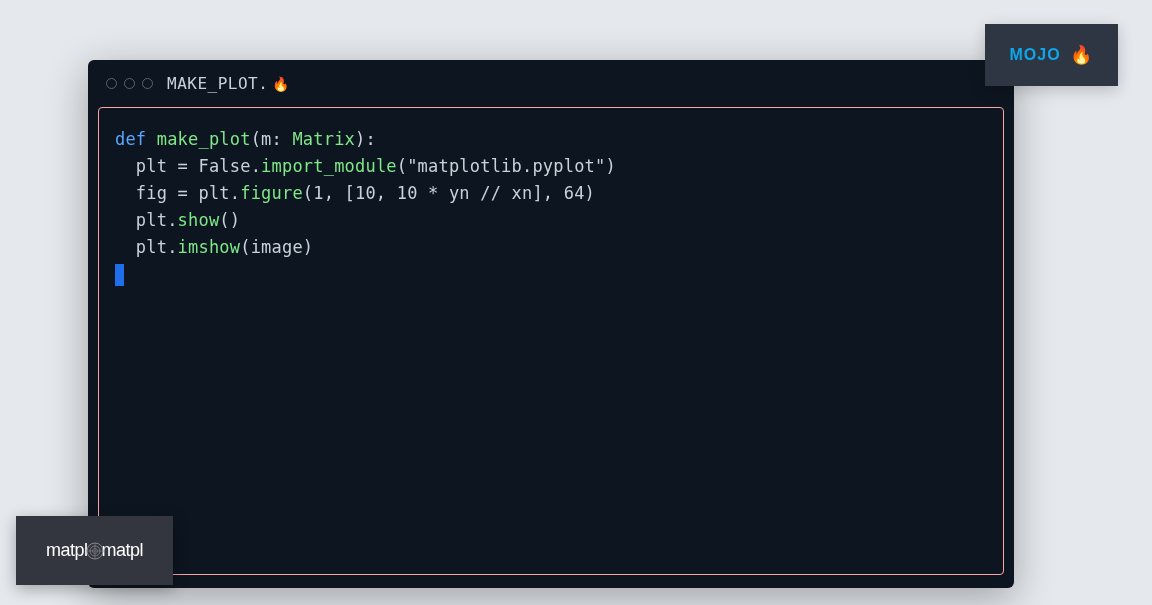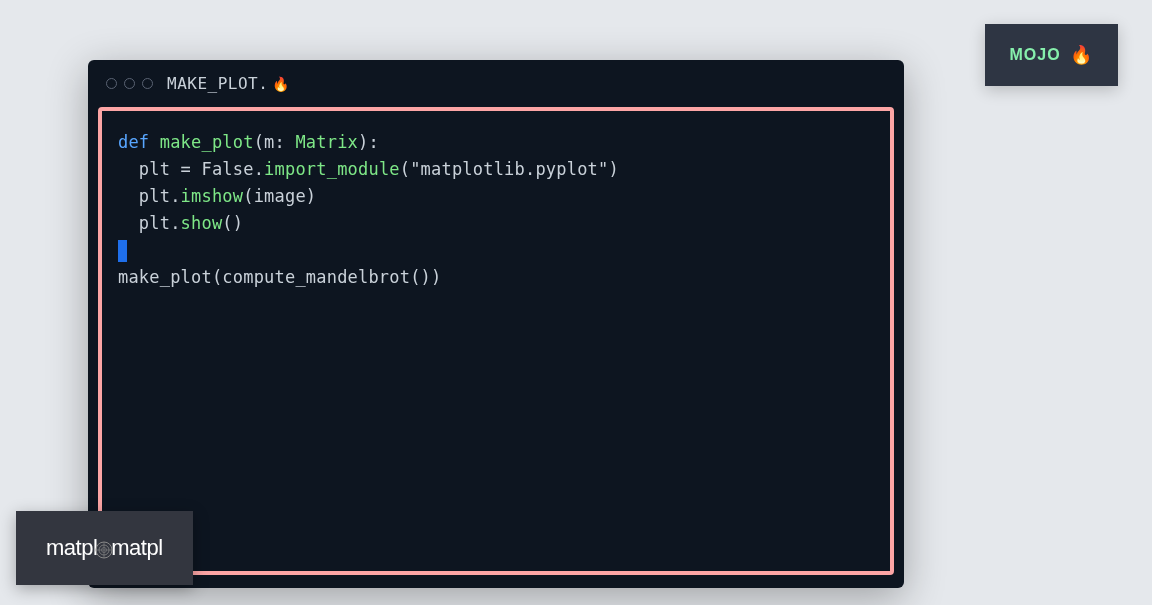--- a/index.html
+++ b/index.html
@@ -12,21 +12,21 @@
       height: 605px;
       background: #e5e8ec;
       font-family: 'SF Mono', 'Monaco', 'Consolas', monospace;
       position: relative;
       overflow: hidden;
     }
     .editor-window {
       position: absolute;
       left: 88px;
       top: 60px;
-      width: 816px;
+      width: 926px;
       height: 528px;
       background: #0d1520;
       border-radius: 6px;
       box-shadow: 0 10px 40px rgba(0,0,0,0.3);
     }
     .title-bar {
       display: flex;
       align-items: center;
       padding: 14px 18px;
       gap: 14px;
@@ -46,21 +46,21 @@
       color: #c9d1d9;
       font-size: 16px;
       letter-spacing: 0.5px;
       display: flex;
       align-items: center;
       gap: 4px;
     }
     .code-area {
       margin: 0 10px 10px 10px;
       padding: 18px 16px;
-      border: 4px solid #fca5a5;
+      border: 1px solid #fca5a5;
       border-radius: 4px;
       height: calc(100% - 60px);
     }
     .code-line {
       font-size: 17px;
       line-height: 27px;
       color: #c9d1d9;
       white-space: pre;
       letter-spacing: 0.2px;
     }
@@ -74,41 +74,41 @@
       height: 22px;
       background: #1f6feb;
       vertical-align: middle;
       margin-left: 0;
     }
     .badge-mojo {
       position: absolute;
       right: 34px;
       top: 24px;
       background: #2e3543;
-      color: #86efac;
+      color: #0ea5e9;
       padding: 20px 24px;
       font-family: -apple-system, sans-serif;
       font-weight: 700;
       font-size: 16px;
       letter-spacing: 1px;
       display: flex;
       align-items: center;
       gap: 10px;
       box-shadow: 0 4px 15px rgba(0,0,0,0.2);
     }
     .badge-matplotlib {
       position: absolute;
       left: 16px;
       bottom: 20px;
       background: #33363f;
       color: #ffffff;
       padding: 24px 30px;
       font-family: -apple-system, sans-serif;
       font-weight: 400;
-      font-size: 22px;
+      font-size: 18px;
       display: flex;
       align-items: center;
       box-shadow: 0 4px 15px rgba(0,0,0,0.3);
     }
     .mpl-logo {
       display: inline-flex;
       align-items: center;
       letter-spacing: -0.5px;
     }
     .mpl-icon {
@@ -136,24 +136,24 @@
       <div class="window-dot"></div>
     </div>
     <div class="filename">
       <span>MAKE_PLOT.</span>
         <span class="fire-small">🔥</span>
     </div>
   </div>
   <div class="code-area">
     <div class="code-line"><span class="kw">def</span><span class="fn"> make_plot</span><span>(m: </span><span class="type">Matrix</span><span>):</span></div>
     <div class="code-line"><span>  plt = False.</span><span class="method">import_module</span><span>("matplotlib.pyplot")</span></div>
+    <div class="code-line"><span>  fig = plt.</span><span class="method">figure</span><span>(1, [10, 10 * yn // xn], 64)</span></div>
+    <div class="code-line"><span>  plt.</span><span class="method">show</span><span>()</span></div>
     <div class="code-line"><span>  plt.</span><span class="method">imshow</span><span>(image)</span></div>
-    <div class="code-line"><span>  plt.</span><span class="method">show</span><span>()</span></div>
     <div class="code-line"><span class="cursor-line"></span></div>
-    <div class="code-line">make_plot(compute_mandelbrot())</div>
   </div>
 </div>
 
 <div class="badge-mojo">
   <span>MOJO</span>
   <span class="fire-emoji">🔥</span>
 </div>
 
 <div class="badge-matplotlib">
   <span class="mpl-logo">

